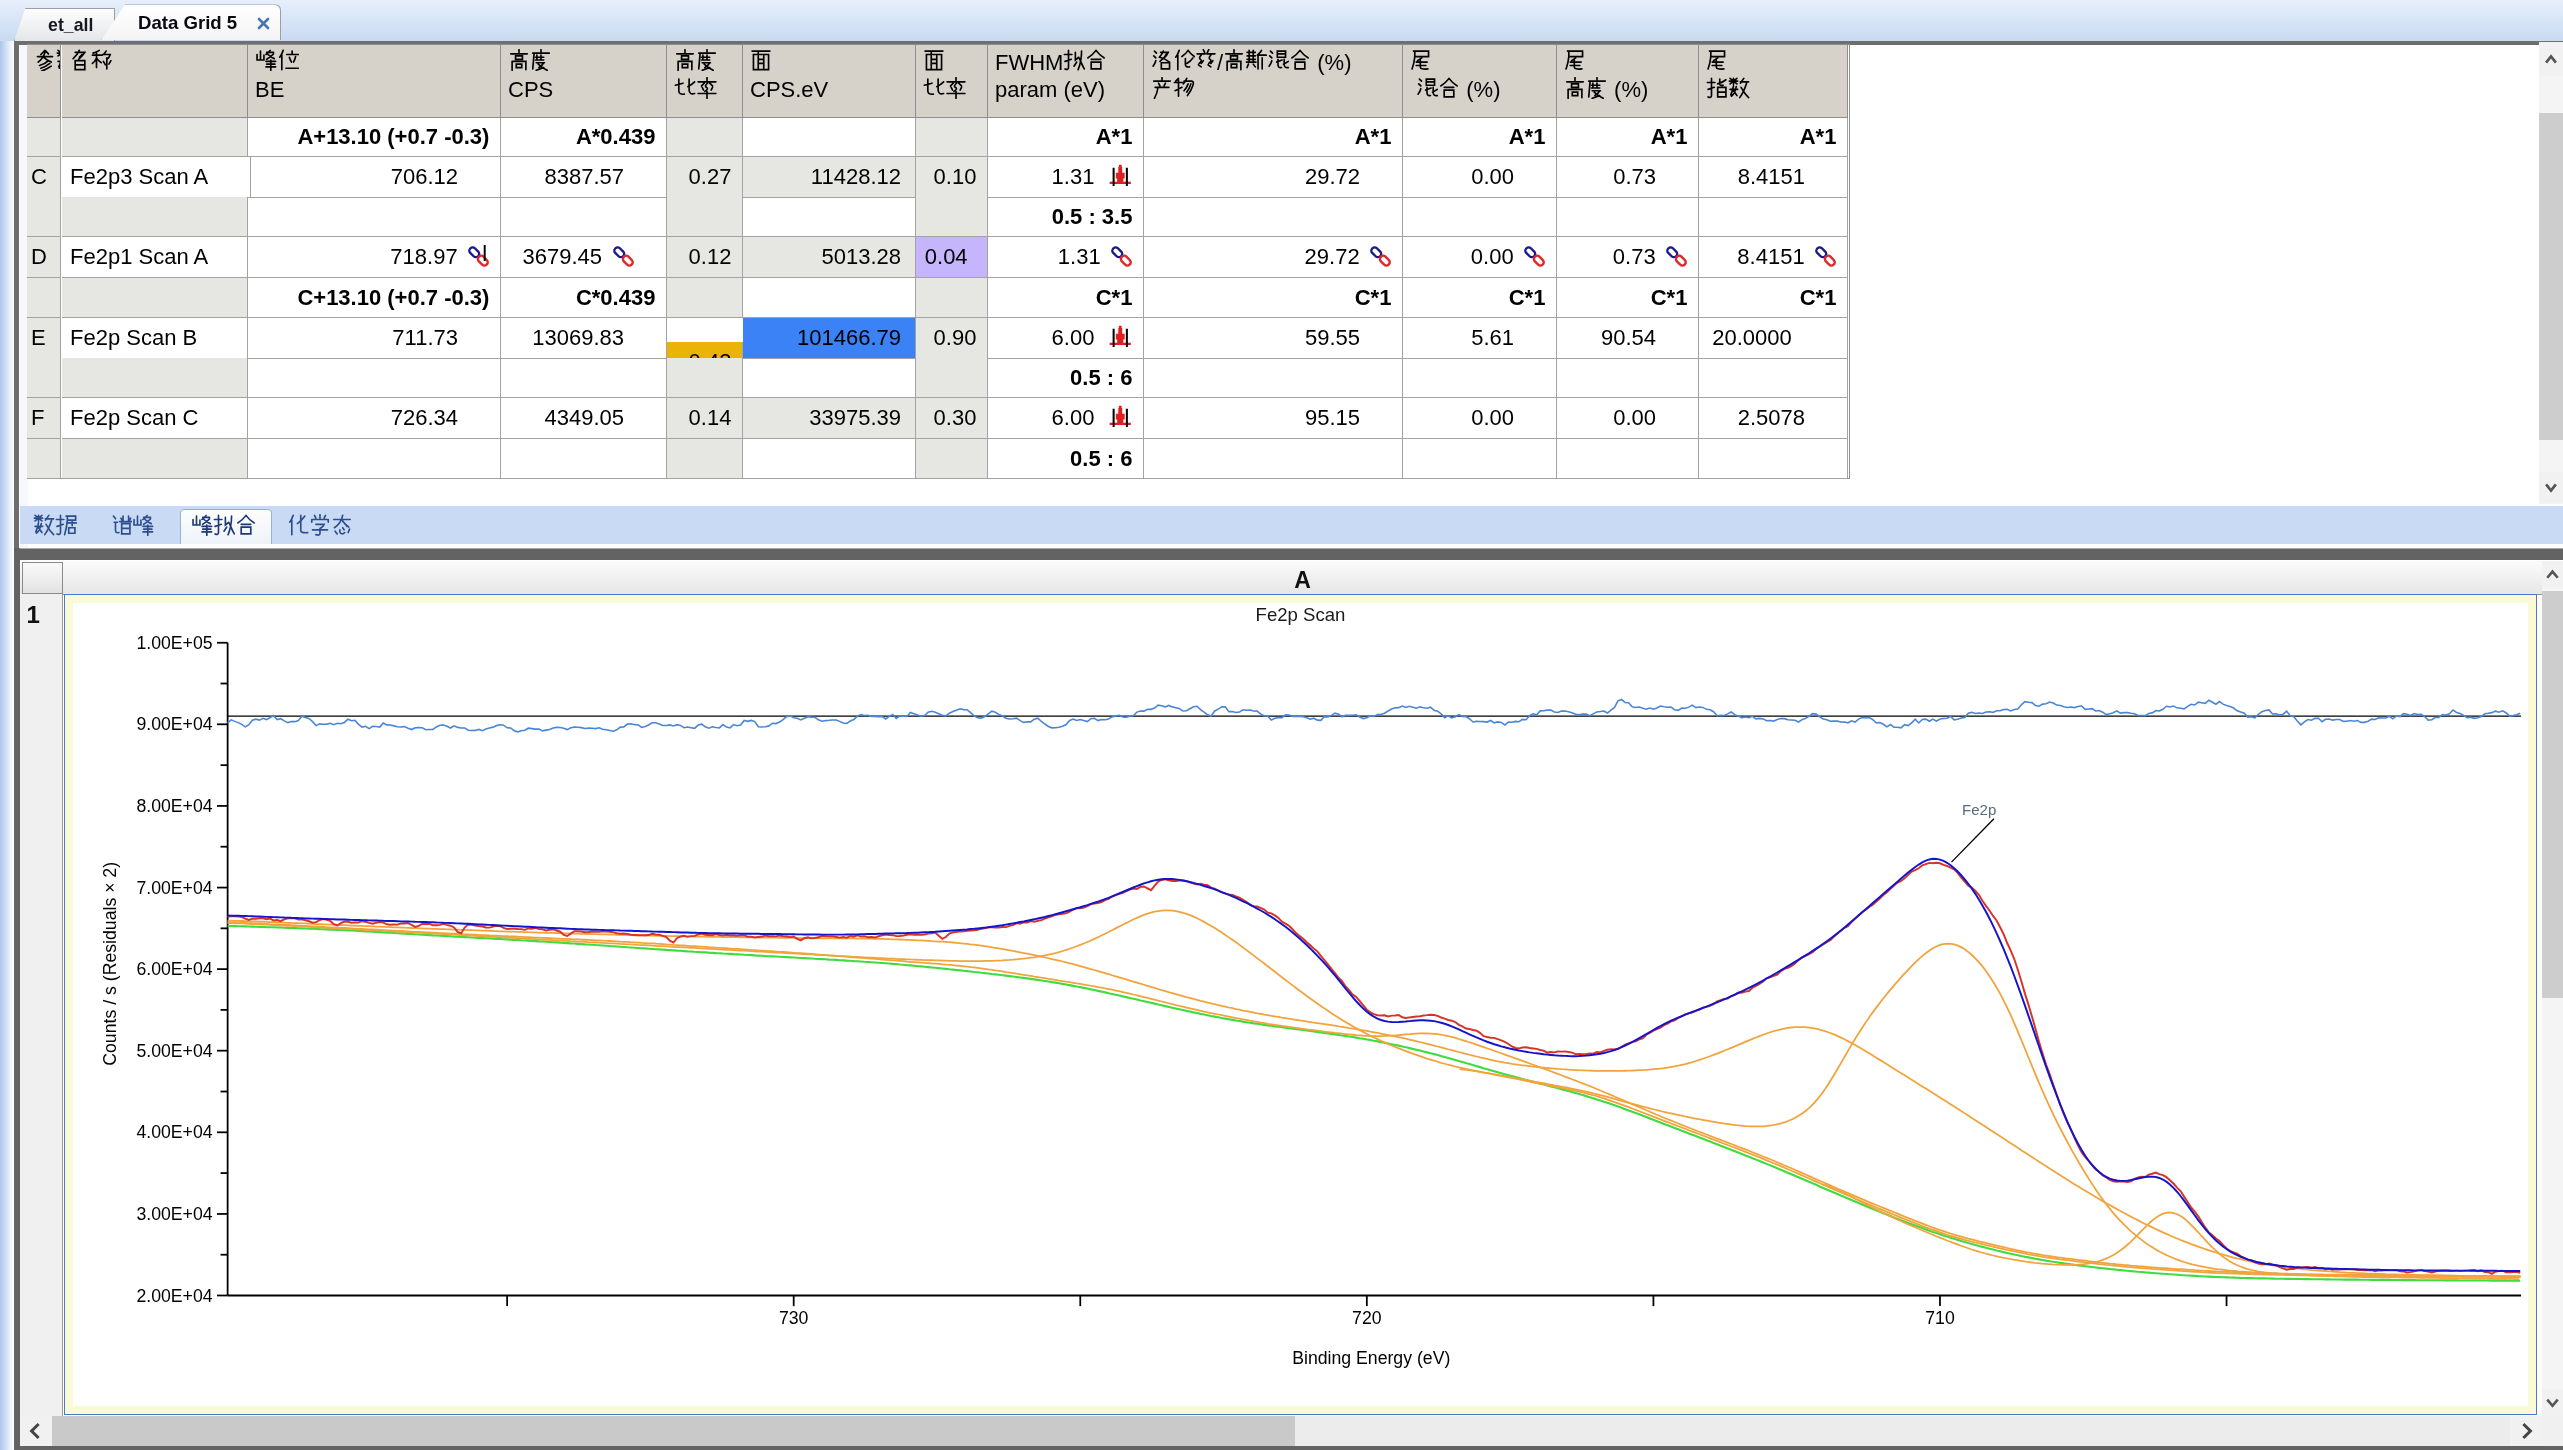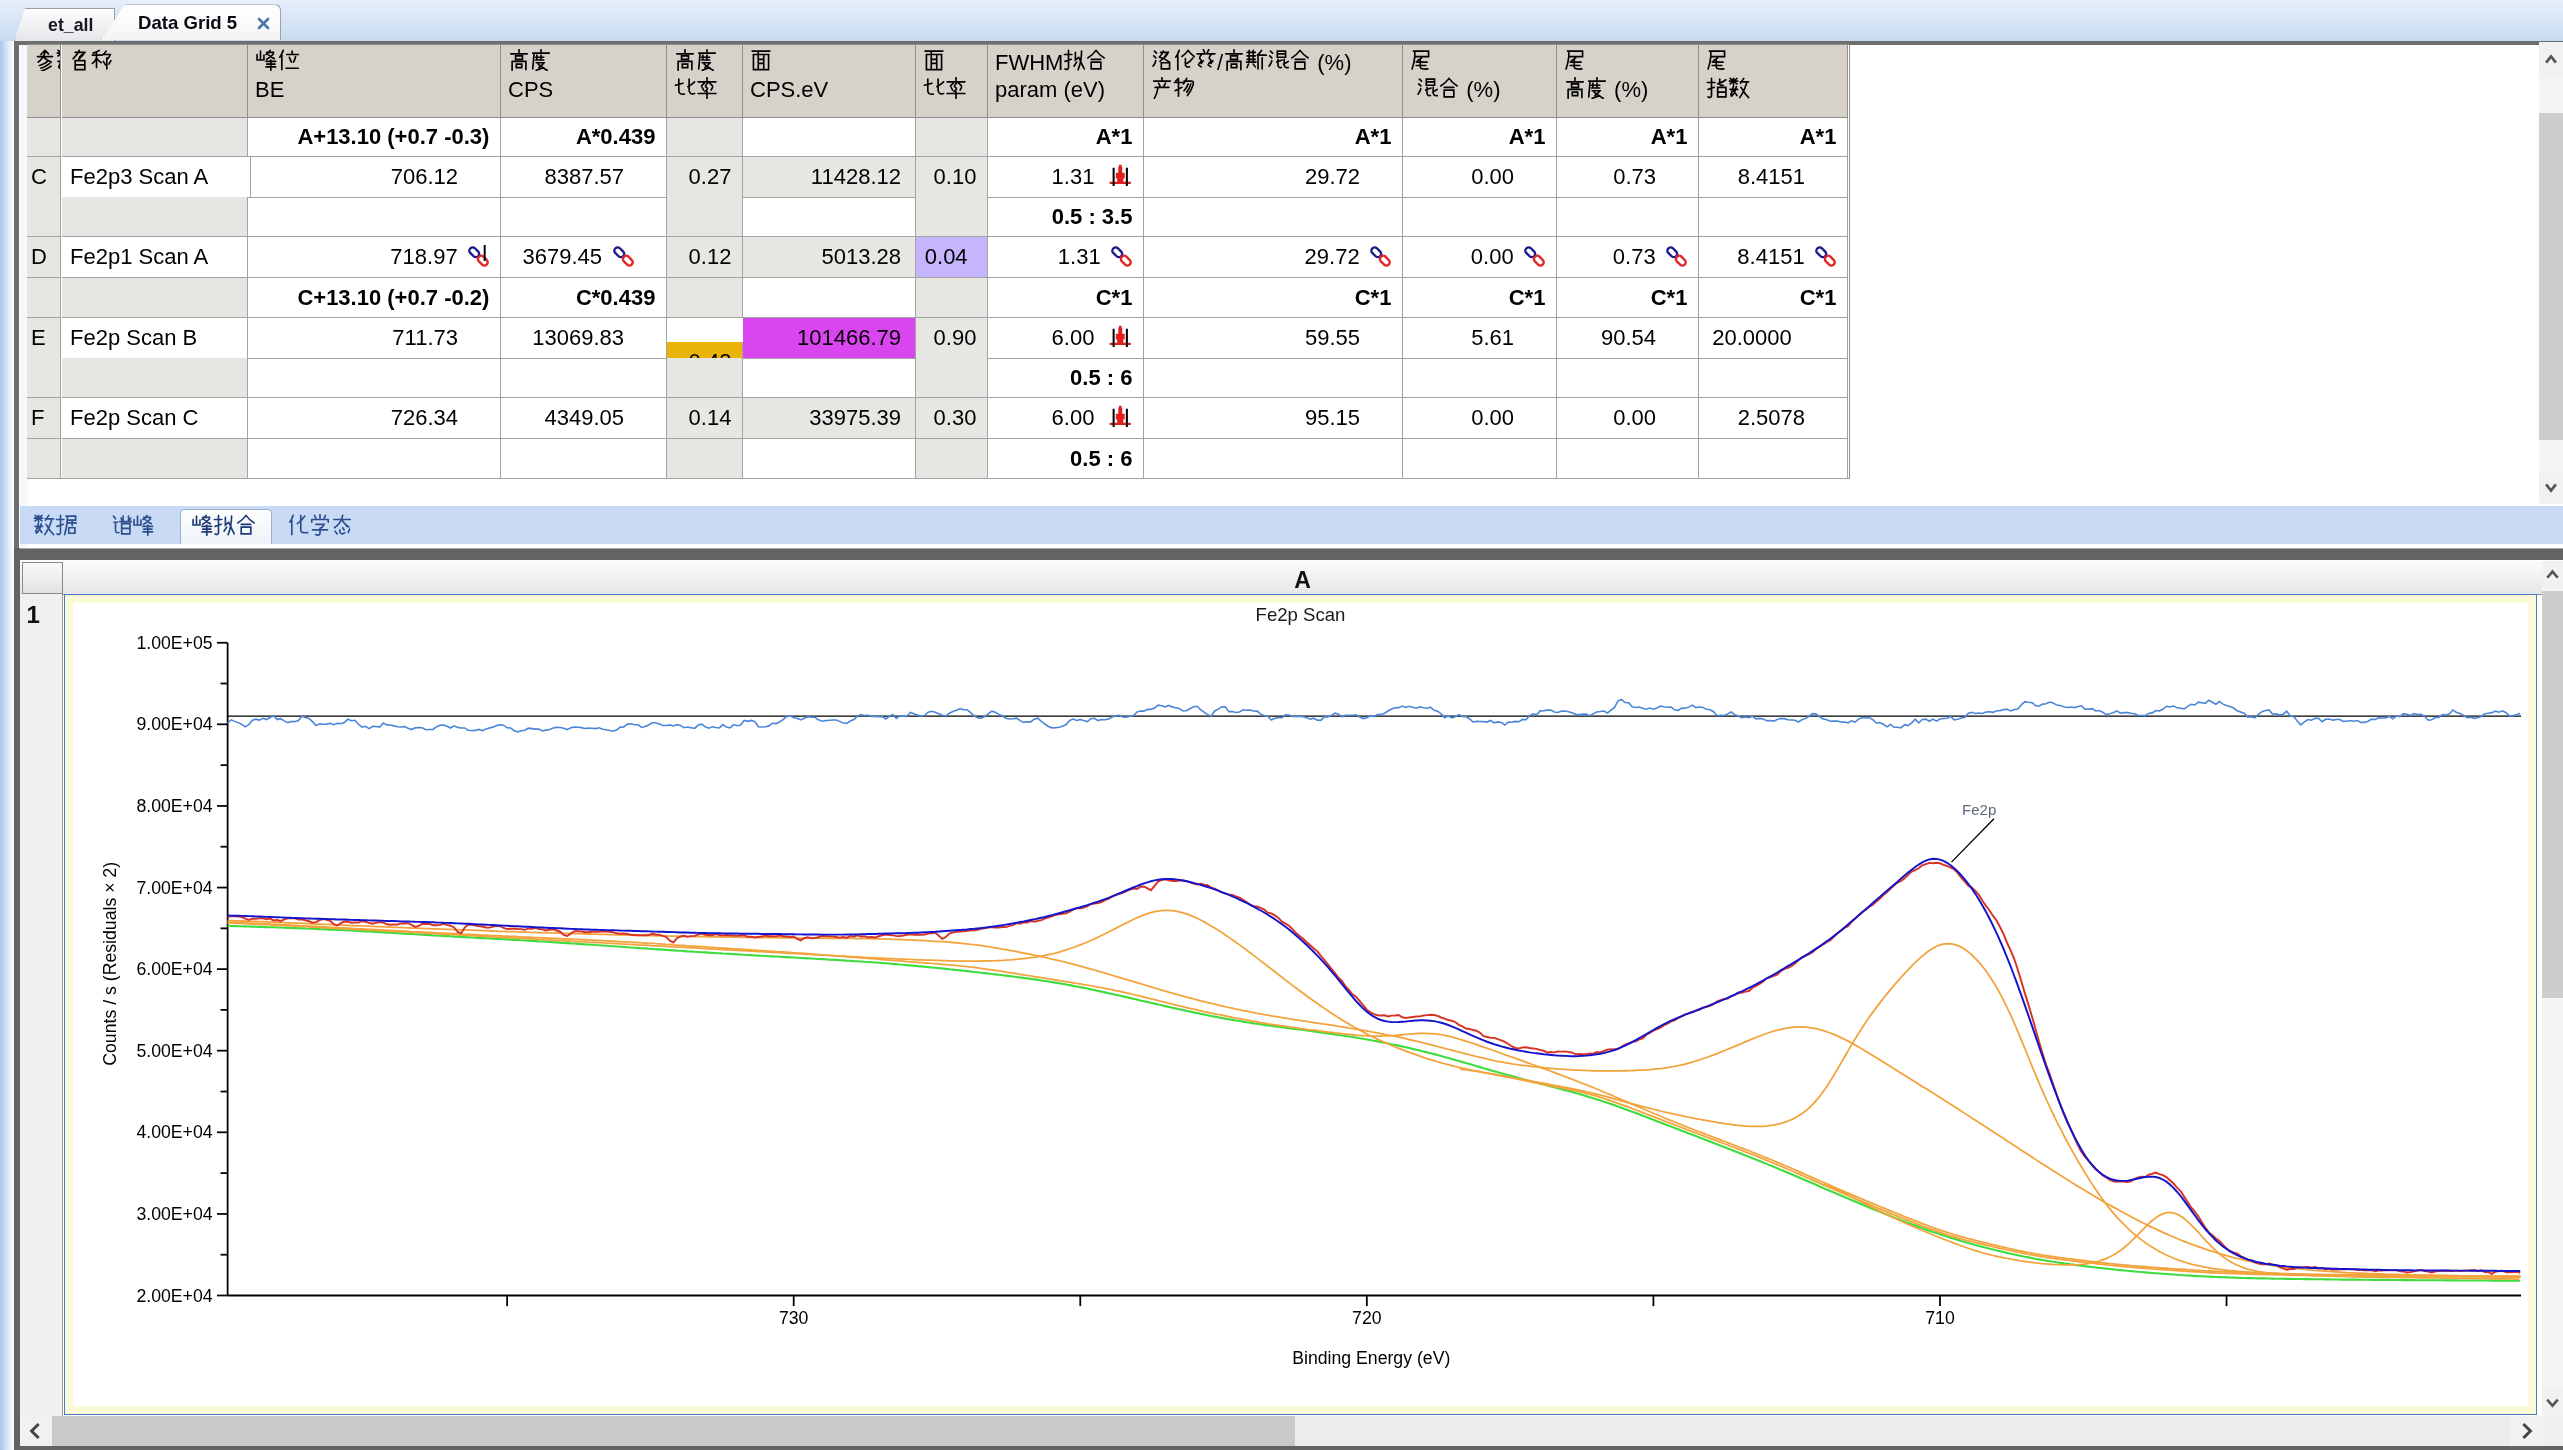--- a/index.html
+++ b/index.html
@@ -257,36 +257,36 @@
 <div class="cell num" style="left:1557px;top:237px;width:142px;height:41px;line-height:40px;padding-right:9.7px;">0.73<svg width="23" height="23" viewBox="0 0 26 26" style="vertical-align:-4.4px;margin-left:9.7px">
       <rect x="4.5" y="2" width="7.4" height="12.4" rx="3.5" transform="rotate(-45 8.2 8.2)" fill="none" stroke="#1a1a8c" stroke-width="2.7"></rect>
       <rect x="14.2" y="11.5" width="7.4" height="12.4" rx="3.5" transform="rotate(-45 17.9 17.7)" fill="none" stroke="#e02828" stroke-width="2.7"></rect>
     </svg></div>
 <div class="cell num" style="left:1699px;top:237px;width:149px;height:41px;line-height:40px;padding-right:9.7px;">8.4151<svg width="23" height="23" viewBox="0 0 26 26" style="vertical-align:-4.4px;margin-left:9.7px">
       <rect x="4.5" y="2" width="7.4" height="12.4" rx="3.5" transform="rotate(-45 8.2 8.2)" fill="none" stroke="#1a1a8c" stroke-width="2.7"></rect>
       <rect x="14.2" y="11.5" width="7.4" height="12.4" rx="3.5" transform="rotate(-45 17.9 17.7)" fill="none" stroke="#e02828" stroke-width="2.7"></rect>
     </svg></div>
 <div class="cell" style="left:27.4px;top:278px;width:34px;height:40px;line-height:39px;background:#e6e6e3;padding-left:3.5px;"></div>
 <div class="cell" style="left:62px;top:278px;width:186px;height:40px;line-height:39px;background:#e6e6e3;padding-left:8px;"></div>
-<div class="cell num" style="left:248px;top:278px;width:253px;height:40px;line-height:39px;font-weight:bold;">C+13.10 (+0.7 -0.2)</div>
+<div class="cell num" style="left:248px;top:278px;width:253px;height:40px;line-height:39px;font-weight:bold;">C+13.10 (+0.7 -0.3)</div>
 <div class="cell num" style="left:501px;top:278px;width:166px;height:40px;line-height:39px;font-weight:bold;">C*0.439</div>
 <div class="cell num" style="left:667px;top:278px;width:76px;height:40px;line-height:39px;background:#e6e6e3;"></div>
 <div class="cell num" style="left:743px;top:278px;width:173px;height:40px;line-height:39px;"></div>
 <div class="cell num" style="left:916px;top:278px;width:72px;height:40px;line-height:39px;background:#e6e6e3;"></div>
 <div class="cell num" style="left:988px;top:278px;width:156px;height:40px;line-height:39px;font-weight:bold;">C*1</div>
 <div class="cell num" style="left:1144px;top:278px;width:259px;height:40px;line-height:39px;font-weight:bold;">C*1</div>
 <div class="cell num" style="left:1403px;top:278px;width:154px;height:40px;line-height:39px;font-weight:bold;">C*1</div>
 <div class="cell num" style="left:1557px;top:278px;width:142px;height:40px;line-height:39px;font-weight:bold;">C*1</div>
 <div class="cell num" style="left:1699px;top:278px;width:149px;height:40px;line-height:39px;font-weight:bold;">C*1</div>
 <div class="cell" style="left:27.4px;top:318px;width:34px;height:41px;line-height:40px;background:#e6e6e3;padding-left:3.5px;">E</div>
 <div class="cell" style="left:62px;top:318px;width:186px;height:41px;line-height:40px;padding-left:8px;">Fe2p Scan B</div>
 <div class="cell num" style="left:248px;top:318px;width:253px;height:41px;line-height:40px;padding-right:42px;">711.73</div>
 <div class="cell num" style="left:501px;top:318px;width:166px;height:41px;line-height:40px;padding-right:42px;">13069.83</div>
 <div class="cell num" style="left:667px;top:318px;width:76px;height:41px;line-height:40px;background:#eab308;margin-top:24px;">0.43</div>
-<div class="cell num" style="left:743px;top:318px;width:173px;height:41px;line-height:40px;background:#d946ef;padding-right:14px;">101466.79</div>
+<div class="cell num" style="left:743px;top:318px;width:173px;height:41px;line-height:40px;background:#3b82f6;padding-right:14px;">101466.79</div>
 <div class="cell num" style="left:916px;top:318px;width:72px;height:41px;line-height:40px;background:#e6e6e3;">0.90</div>
 <div class="cell num" style="left:988px;top:318px;width:156px;height:41px;line-height:40px;padding-right:9.7px;">6.00<svg width="26.5" height="26.5" viewBox="0 0 30 30" style="vertical-align:-5.3px;margin-left:12.4px">
       <path d="M3 22.5 H27" stroke="#e02020" stroke-width="2.6"></path>
       <path d="M11.5 22.5 V17.5 H10 V11 H12.8 V4.5 H17.2 V11 H20 V17.5 H18.5 V22.5 Z" fill="#e02020" stroke="none"></path>
       <path d="M15 2 V6" stroke="#e02020" stroke-width="3.2"></path>
       <path d="M7.5 5.5 V26 M22.5 5.5 V26" stroke="#000" stroke-width="2.3"></path>
     </svg></div>
 <div class="cell num" style="left:1144px;top:318px;width:259px;height:41px;line-height:40px;padding-right:42px;">59.55</div>
 <div class="cell num" style="left:1403px;top:318px;width:154px;height:41px;line-height:40px;padding-right:42px;">5.61</div>
 <div class="cell num" style="left:1557px;top:318px;width:142px;height:41px;line-height:40px;padding-right:42px;">90.54</div>

